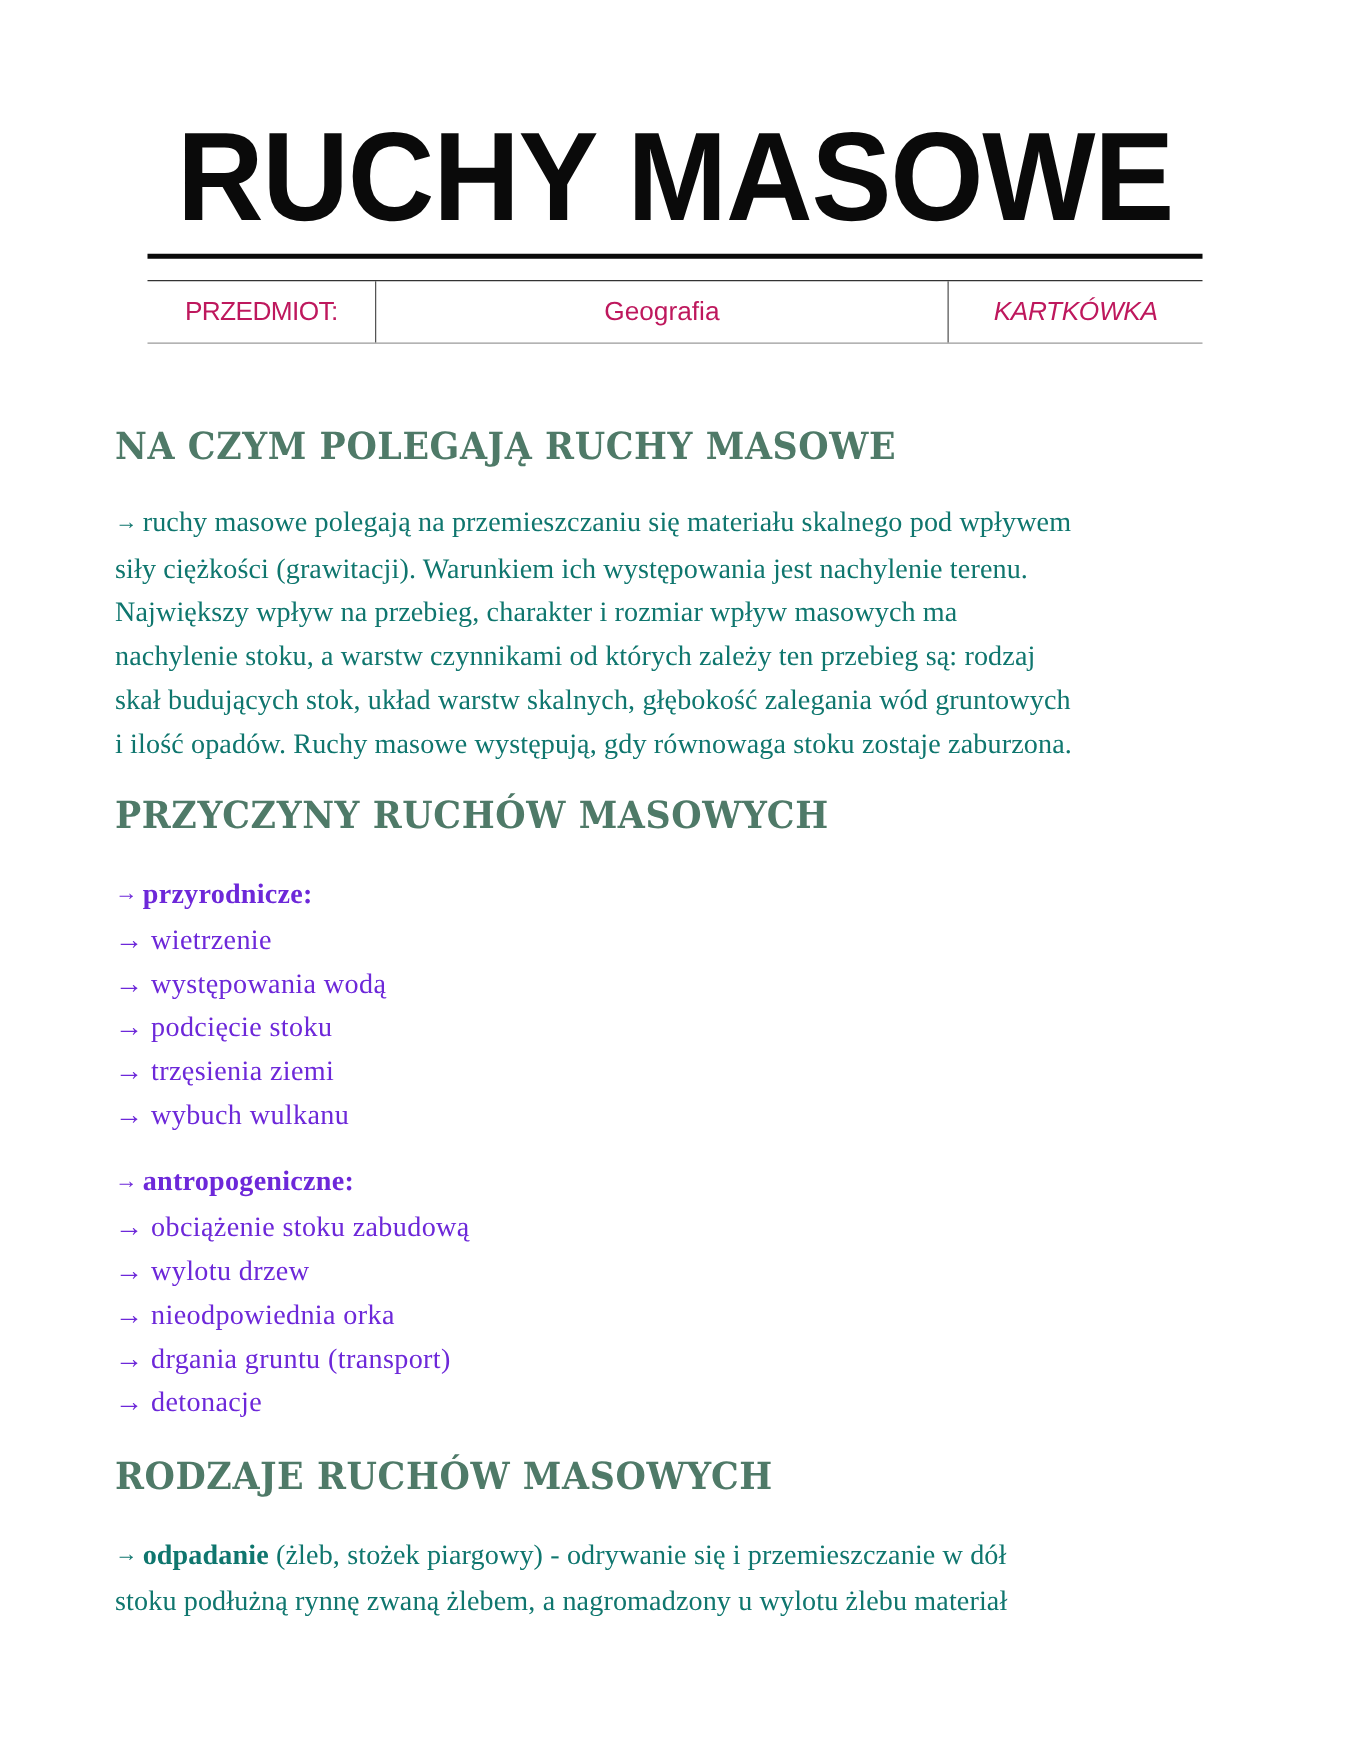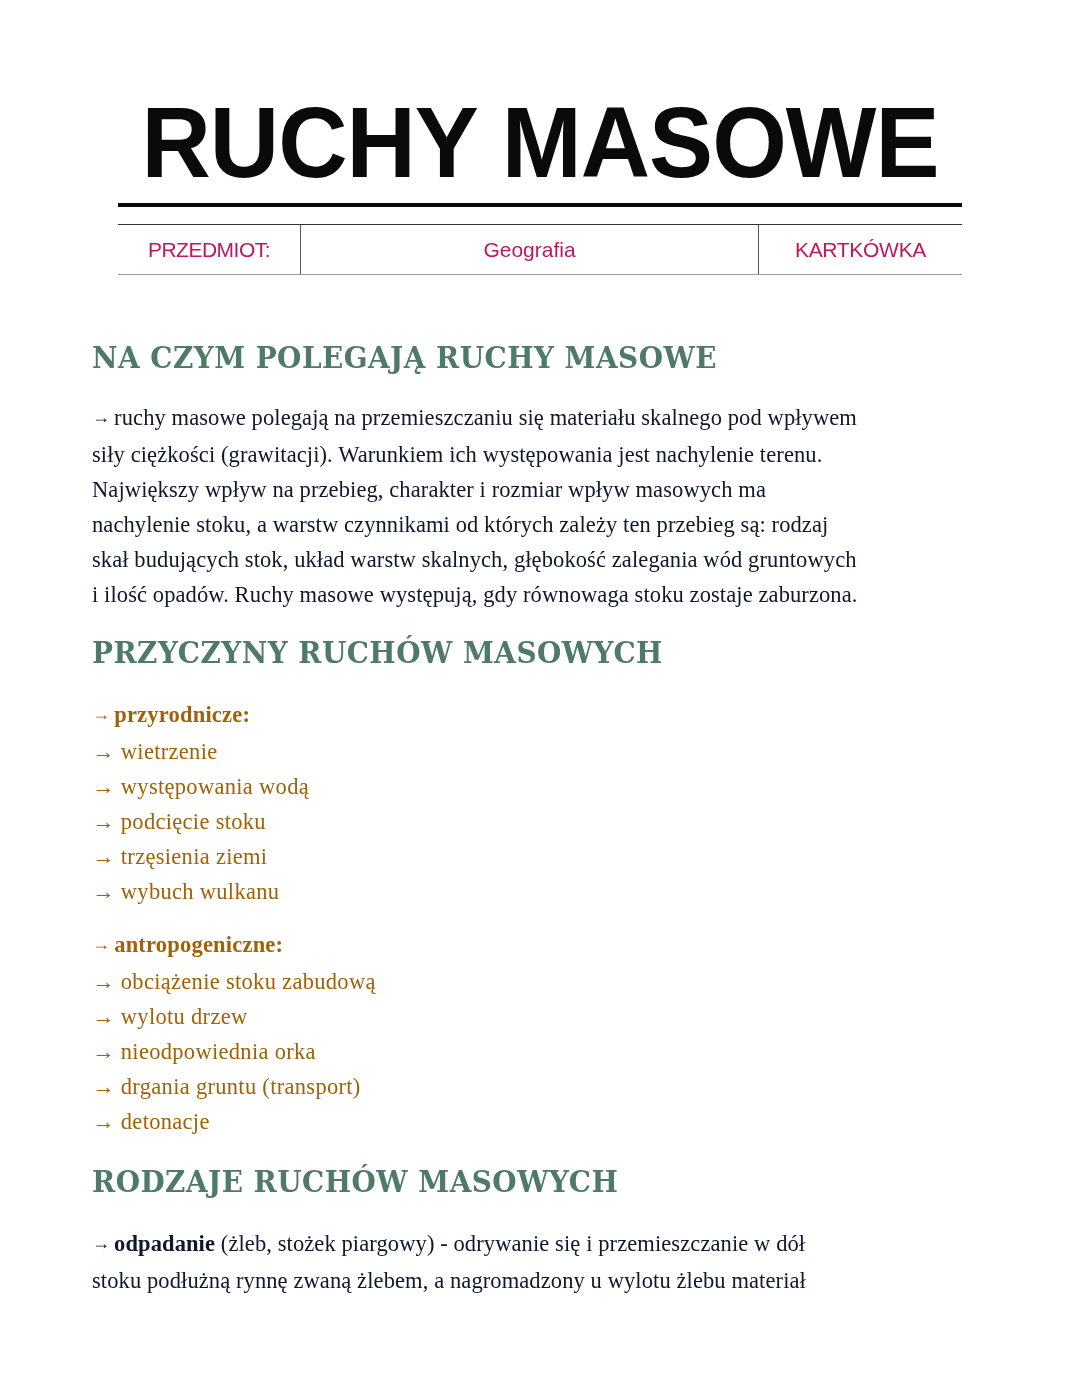--- a/index.html
+++ b/index.html
@@ -25,44 +25,44 @@
       display: flex;
       font-family: "Liberation Sans", sans-serif;
       font-size: 21px; color: #be185d;
     }
     .meta-cell {
       display: flex; align-items: center; justify-content: center;
       height: 100%;
     }
     .meta-cell.c1 { width: 182px; border-right: 1px solid #555; letter-spacing: -0.5px; }
     .meta-cell.c2 { width: 457px; border-right: 1px solid #555; }
-    .meta-cell.c3 { flex: 1; letter-spacing: -0.3px; }
+    .meta-cell.c3 { flex: 1; letter-spacing: -0.3px; font-style: italic; }
 
     .h2 {
       position: absolute; left: 92px;
       font-family: "DejaVu Serif", serif;
       font-weight: bold;
       font-size: 30px; line-height: 36px;
       color: #4f7a68;
       letter-spacing: 0.5px;
       transform: scaleX(0.93); transform-origin: left center;
       white-space: nowrap;
     }
     .para {
       position: absolute; left: 92px; width: 905px;
       font-family: "Liberation Serif", serif;
       font-size: 22.5px; line-height: 35px;
-      color: #0f172a;
+      color: #0f766e;
       letter-spacing: 0.1px;
     }
     .para .line { display: block; white-space: nowrap; }
     .list {
       position: absolute; left: 92px;
       font-family: "Liberation Serif", serif;
-      font-size: 22.5px; line-height: 35px; color: #a16207;
+      font-size: 22.5px; line-height: 35px; color: #6d28d9;
     }
     .list .item { display: block; white-space: nowrap; letter-spacing: 0.3px; }
     .list .head { font-weight: bold; letter-spacing: 0.2px; }
     .arrow-small { font-size: 18px; margin-right: 4px; position: relative; top: -2px; }
     .arrow { margin-right: 6px; }
     b { font-weight: bold; text-align: right; }
   </style>
 </head>
 <body>
 

